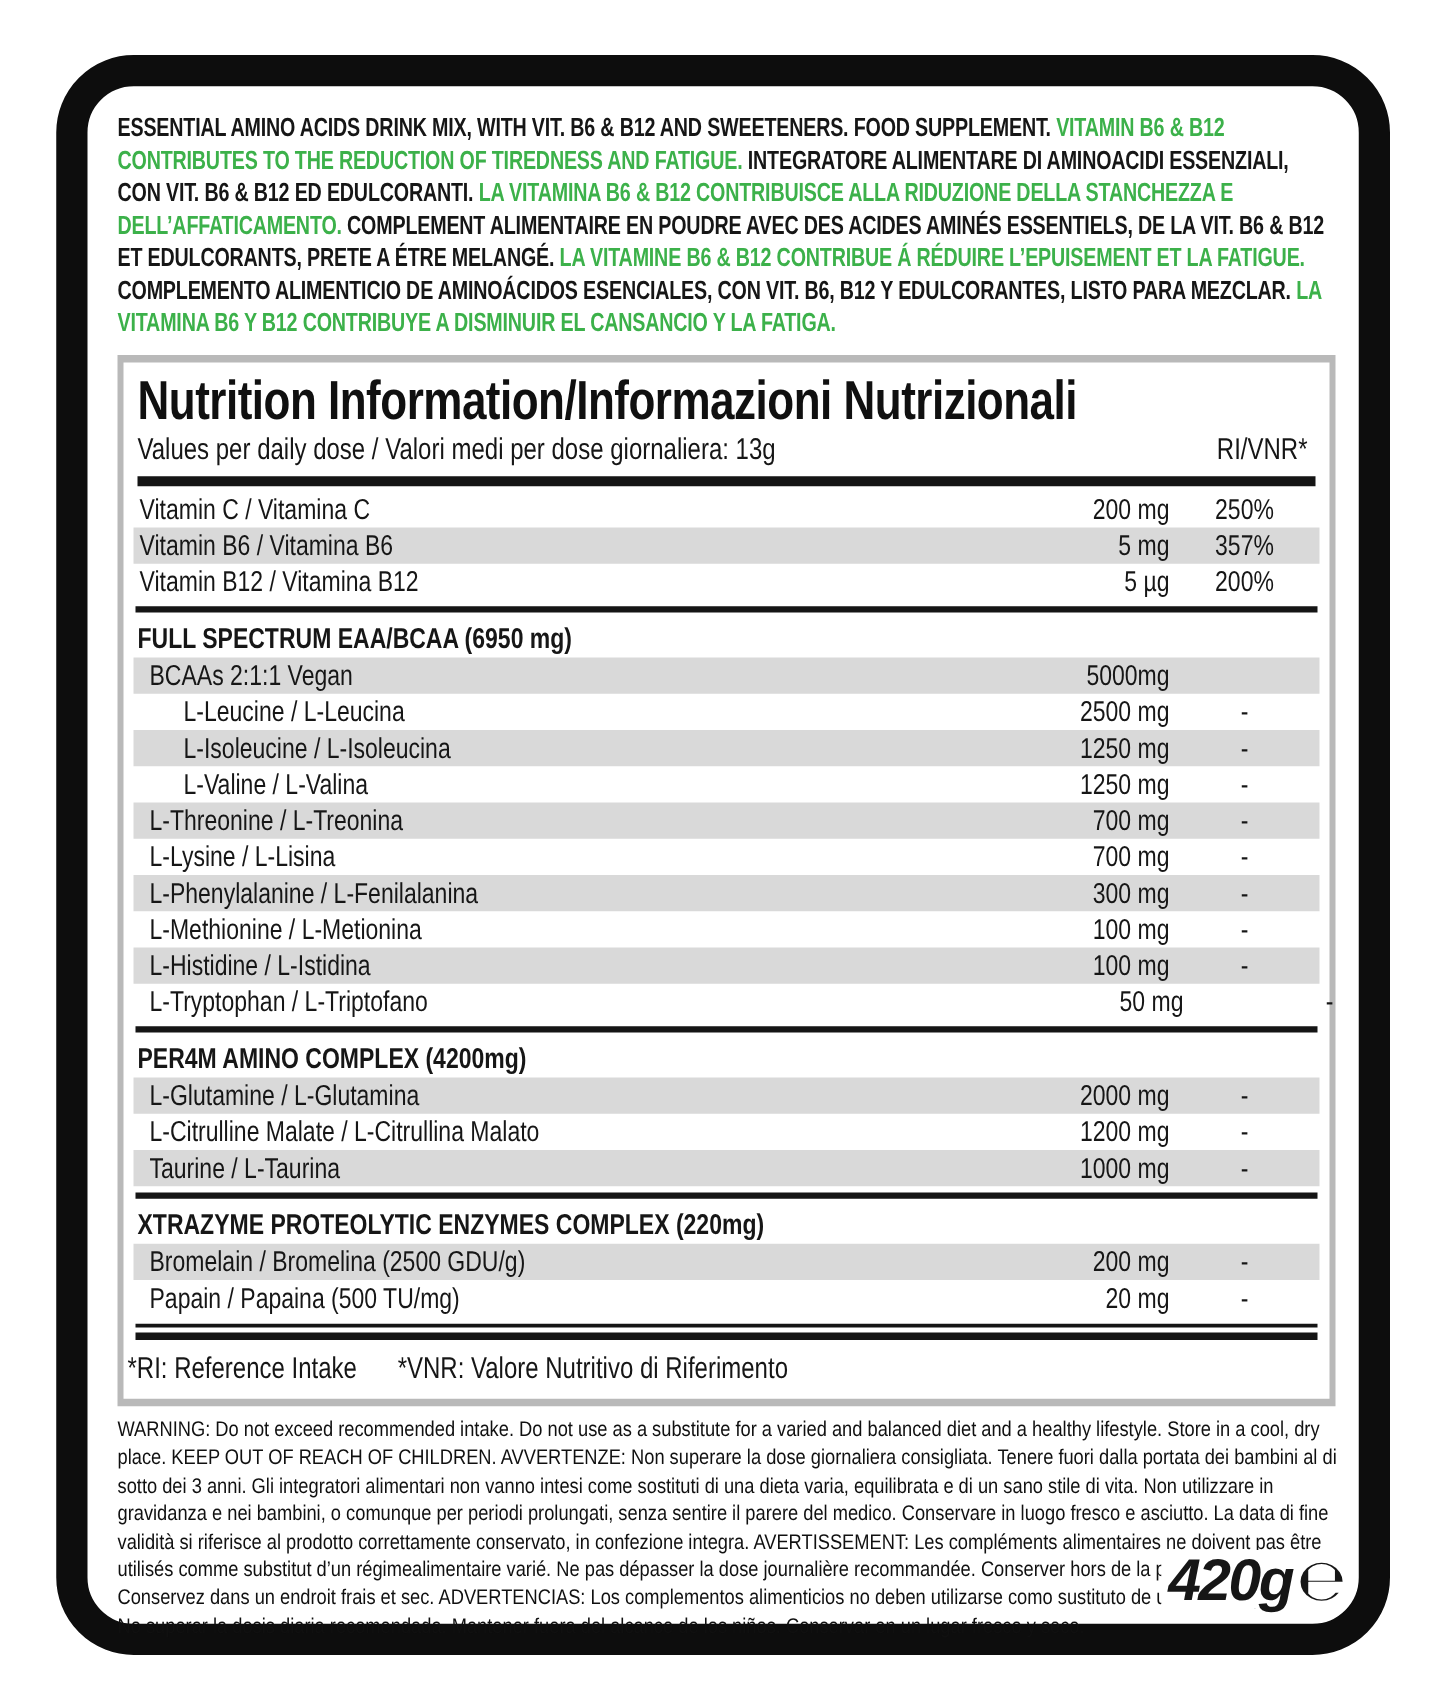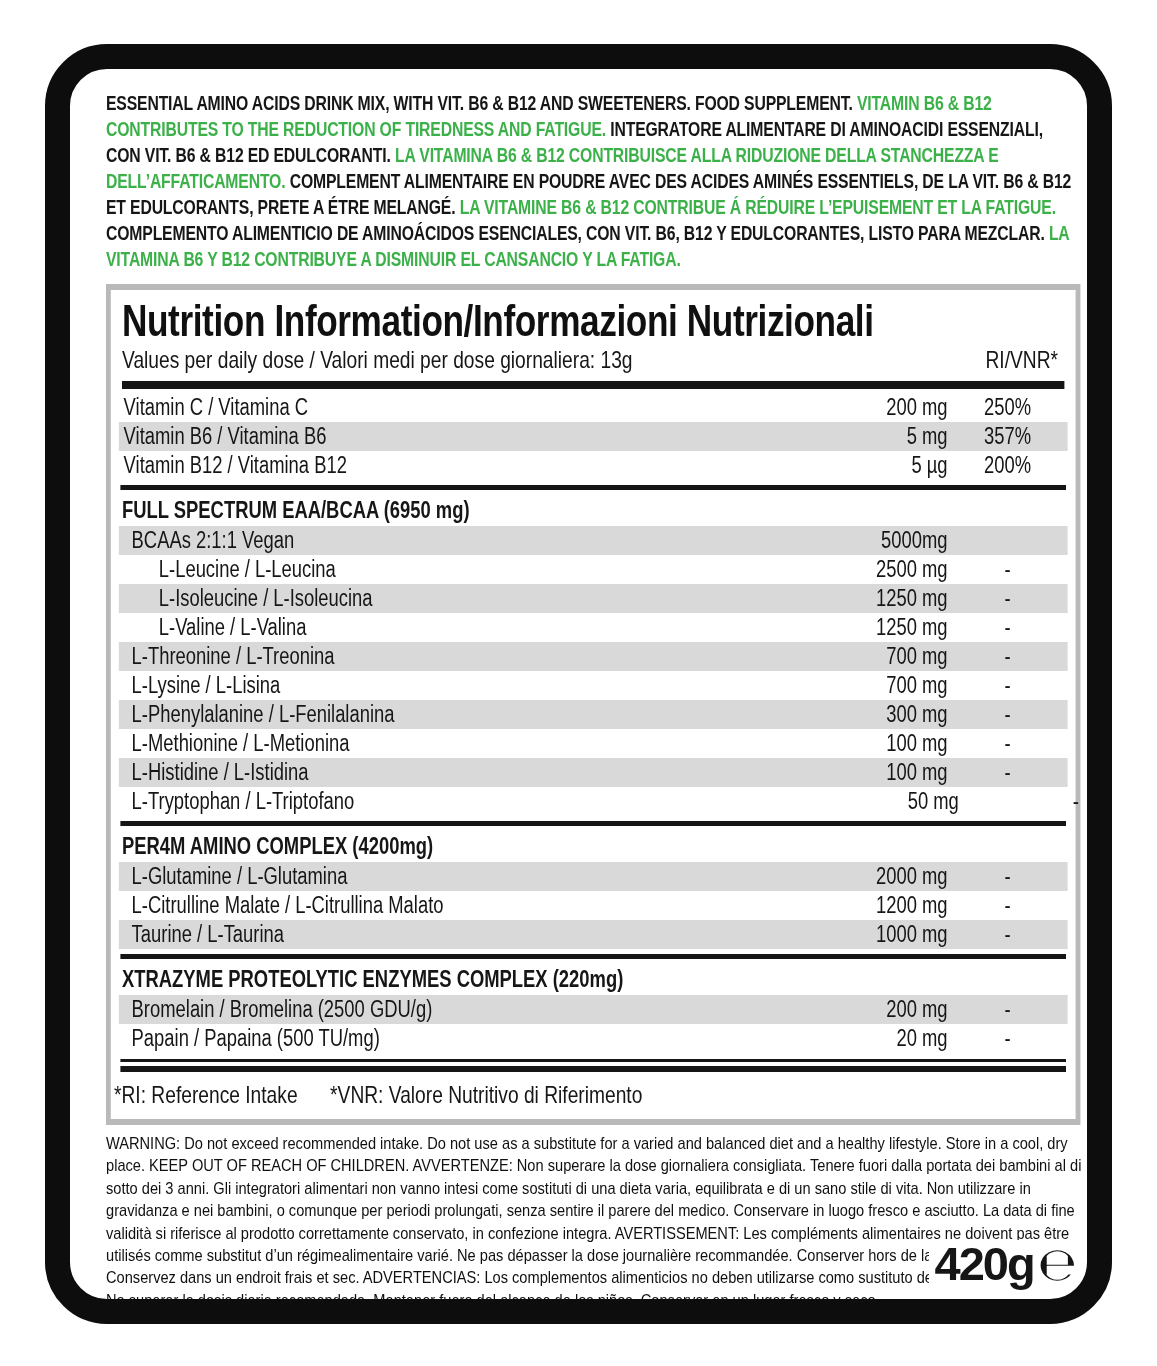--- a/index.html
+++ b/index.html
@@ -1,21 +1,21 @@
 <!DOCTYPE html>
 <html style="--green: #3cb14a; --rowgray: #d9d9d9;"><head>
 <meta charset="utf-8">
 <style>
   html,body{margin:0;padding:0;width:1157px;height:1366px;background:#ffffff;overflow:hidden;}
   body{font-family:"Liberation Sans", sans-serif;color:#161616;position:relative;}
 
   .frame{
     position:absolute;left:45px;top:44px;width:1067px;height:1280px;
     box-sizing:border-box;border:25px solid #0d0d0d;border-radius:62px;
-    background:#ffffff;padding:21px 24px 14px 36px;
+    background:#ffffff;padding:21px 24px 14px 24px;
   }
 
   
   .banner{
     margin:0;width:1296px;transform:scaleX(0.75);transform-origin:0 0;margin-right:-327px;
     font-size:21px;line-height:26px;font-weight:700;letter-spacing:-0.2px;
     text-transform:uppercase;color:#161616;
   }
   .banner .seg-green{color:var(--green,#3cb14a);}
 
@@ -50,21 +50,21 @@
   .tfoot span{margin-right:34px;}
 
   
   .warning{
     margin:8px 0 0 0;width:1148px;transform:scaleX(0.86);transform-origin:0 0;margin-right:-164px;
     font-size:17px;line-height:22.4px;font-weight:400;color:#101010;
   }
 
   
   .net{position:absolute;right:10px;bottom:12px;display:flex;align-items:center;background:#fff;padding-left:6px;}
-  .netval{font-size:47px;font-weight:700;letter-spacing:-2px;line-height:1;}
+  .netval{font-size:47px;font-weight:700;font-style:italic;letter-spacing:-2px;line-height:1;}
   .esign{font-family:"DejaVu Sans", sans-serif;font-size:46px;font-weight:400;line-height:1;margin-left:4px;}
 </style>
 </head>
 <body>
 
 <div class="frame">
 
   <p class="banner" id="banner"><span class="seg-dark">ESSENTIAL AMINO ACIDS DRINK MIX, WITH VIT. B6 &amp; B12 AND SWEETENERS. FOOD SUPPLEMENT. </span><span class="seg-green">VITAMIN B6 &amp; B12 CONTRIBUTES TO THE REDUCTION OF TIREDNESS AND FATIGUE. </span><span class="seg-dark">INTEGRATORE ALIMENTARE DI AMINOACIDI ESSENZIALI, CON VIT. B6 &amp; B12 ED EDULCORANTI. </span><span class="seg-green">LA VITAMINA B6 &amp; B12 CONTRIBUISCE ALLA RIDUZIONE DELLA STANCHEZZA E DELL’AFFATICAMENTO. </span><span class="seg-dark">COMPLEMENT ALIMENTAIRE EN POUDRE AVEC DES ACIDES AMINÉS ESSENTIELS, DE LA VIT. B6 &amp; B12 ET EDULCORANTS, PRETE A ÉTRE MELANGÉ. </span><span class="seg-green">LA VITAMINE B6 &amp; B12 CONTRIBUE Á RÉDUIRE L’EPUISEMENT ET LA FATIGUE. </span><span class="seg-dark">COMPLEMENTO ALIMENTICIO DE AMINOÁCIDOS ESENCIALES, CON VIT. B6, B12 Y EDULCORANTES, LISTO PARA MEZCLAR. </span><span class="seg-green">LA VITAMINA B6 y B12 CONTRIBUYE A DISMINUIR EL CANSANCIO Y LA FATIGA.</span></p>
 
   <div class="ntable">

